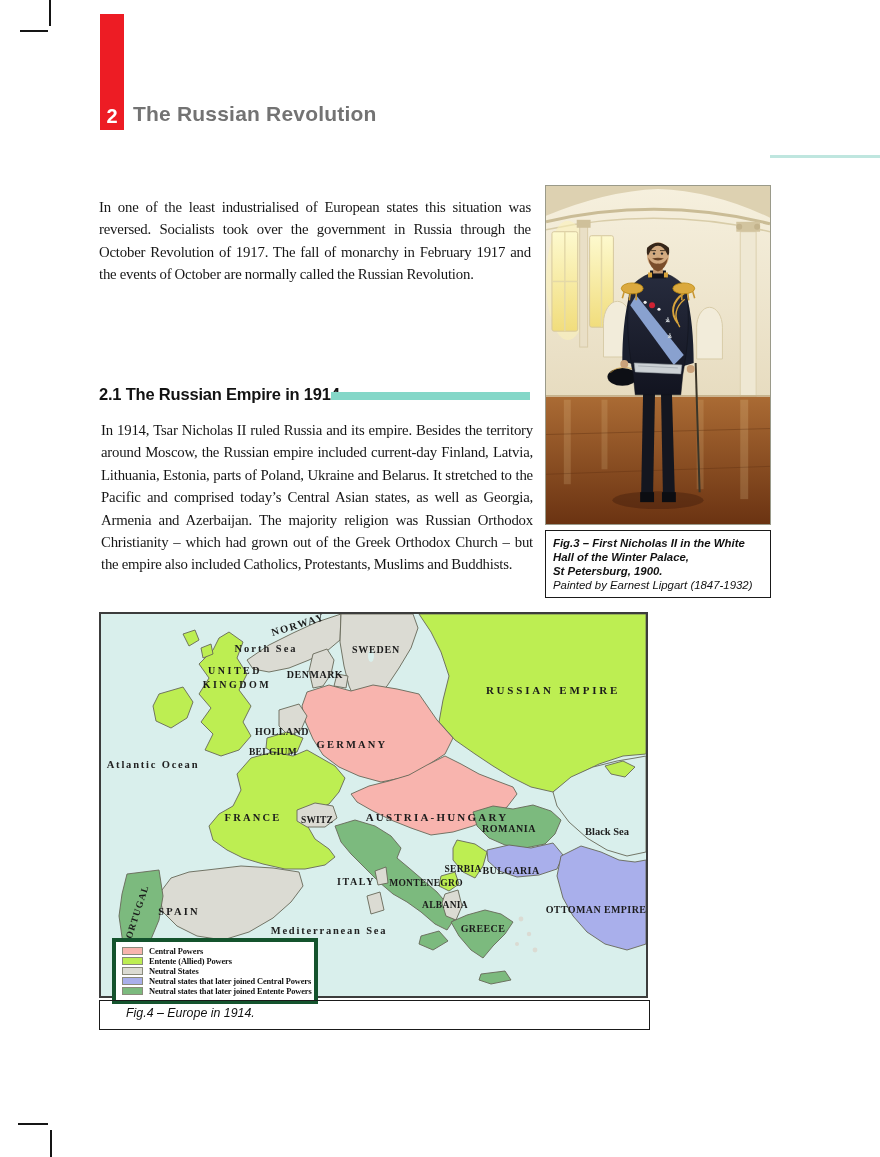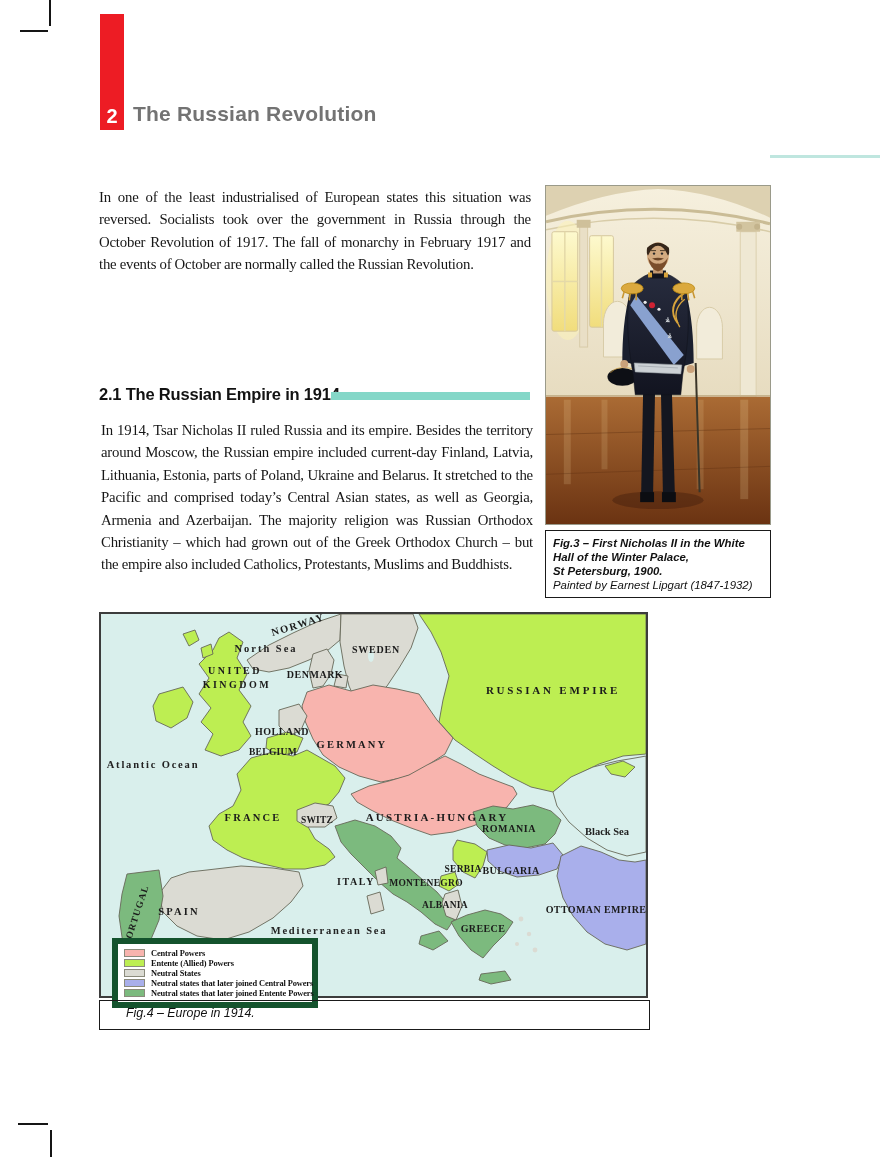--- a/index.html
+++ b/index.html
@@ -13,21 +13,21 @@
   
   #chapter-bar { position:absolute; left:100px; top:14px; width:24px; height:116px;
     background:#ed1c24; display:flex; align-items:flex-end; justify-content:center; }
   #chapter-num { color:#ffffff; font-weight:bold; font-size:20px; line-height:1; padding-bottom:4px; }
   #chapter-title { position:absolute; left:133px; top:102px; color:#737373;
     font-size:21px; font-weight:600; letter-spacing:0.2px; }
   #top-right-rule { position:absolute; left:770px; top:155px; width:110px; height:3px; background:#bfe6df; }
 
   
   .serif { font-family:"Liberation Serif", serif; color:#161616; }
-  #intro { position:absolute; left:99px; top:186px; width:432px; }
+  #intro { position:absolute; left:99px; top:196px; width:432px; }
   #intro p, #section-para { font-size:14.8px; line-height:22.4px; text-align:justify;
     letter-spacing:-0.2px; word-spacing:-0.3px; }
   #intro p + p { margin-top:10px; }
 
   #section-heading { position:absolute; left:99px; top:385px; font-size:16.5px;
     font-weight:bold; color:#121212; letter-spacing:-0.2px; }
   #section-rule { position:absolute; left:331px; top:392px; width:199px; height:8px; background:#84d7c8; }
   #section-para { position:absolute; left:101px; top:419px; width:432px; }
 
   
@@ -48,21 +48,21 @@
   .cNeu  { fill:#dbdbd3; }  
   .cNC   { fill:#a9afeb; }  
   .cNE   { fill:#7cba7e; }
   #map-svg path.bordered, #map-svg ellipse.bordered { stroke:#666858; stroke-width:0.9; stroke-linejoin:round; }
 
   .mlbl { font-family:"Liberation Serif", serif; font-weight:bold; fill:#1b1b1b; }
   .mlbl.sea-l { font-weight:600; fill:#222; }
 
   
   #legend { position:absolute; left:11px; top:324px; width:206px; background:#ffffff;
-    border:6px solid #14532d; padding:4px 5px 4px 6px; }
+    border:4px solid #14532d; padding:4px 5px 4px 6px; }
   .leg-row { display:flex; align-items:center; gap:6px; height:10px; }
   .leg-swatch { width:21px; height:8px; border:1px solid #8b8b7c; flex:0 0 auto; }
   .leg-label { font-family:"Liberation Serif", serif; font-weight:bold; font-size:8.4px;
     letter-spacing:-0.1px; color:#111; white-space:nowrap; }
 
   
   #fig4-caption { position:absolute; left:99px; top:1000px; width:551px;
     border:1px solid #1a1a1a; padding:5px 10px 7px 10px; font-style:italic;
     font-size:12.4px; line-height:15.5px; color:#111; }
   #fig4-caption .b { font-weight:normal;margin-left:16px; }

